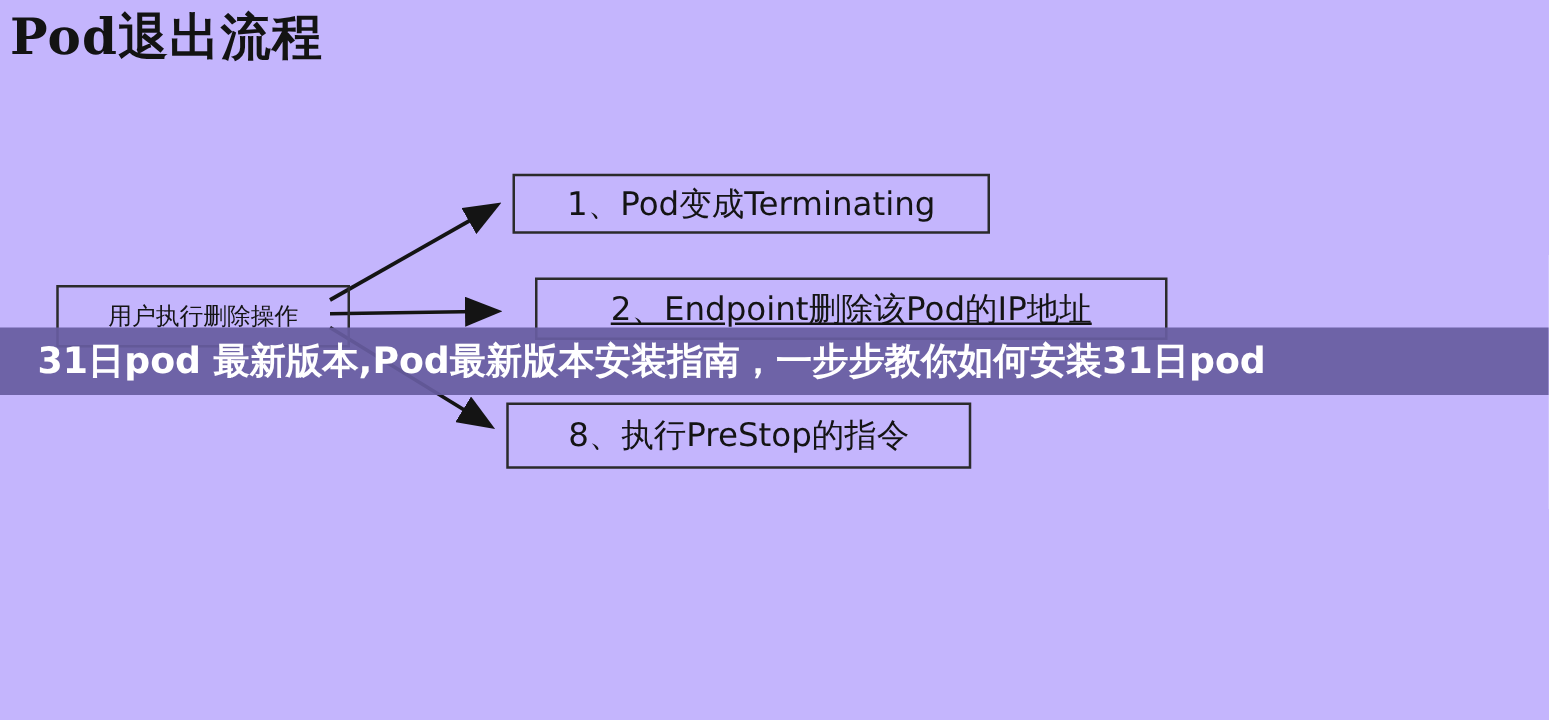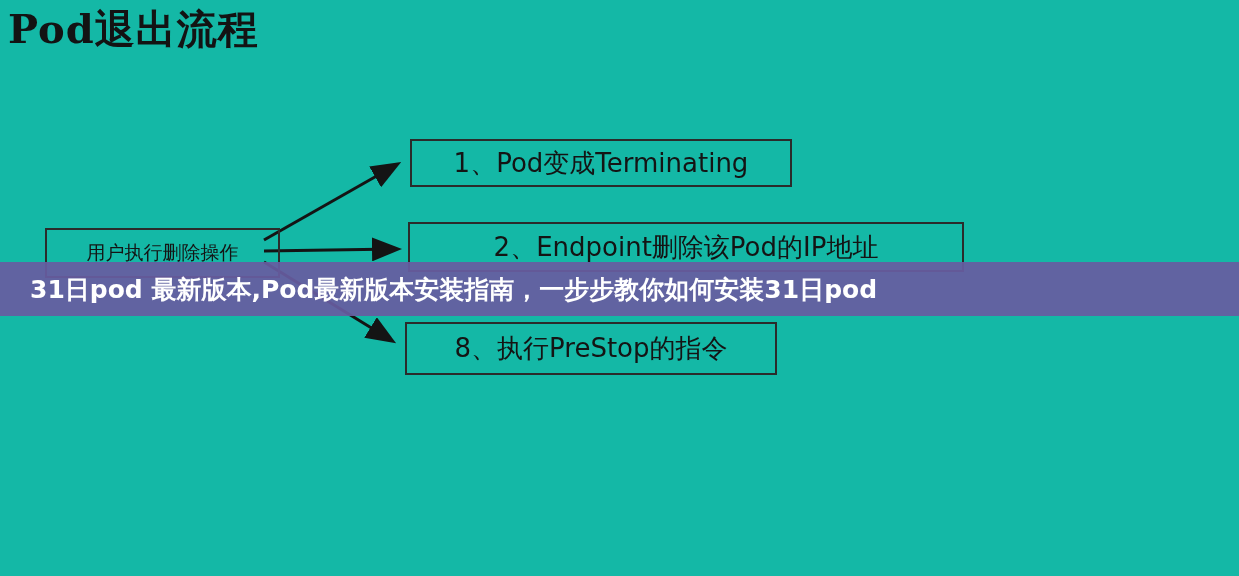--- a/index.html
+++ b/index.html
@@ -4,21 +4,21 @@
 <style>
   html, body {
     margin: 0;
     padding: 0;
     font-family: "DejaVu Sans", "Liberation Sans", sans-serif;
   }
   .page {
     position: relative;
     width: 1239px;
     height: 576px;
-    background: #14b8a6;
+    background: #c4b5fd;
     overflow: hidden;
   }
   .title {
     position: absolute;
     left: 8px;
     top: 2px;
     margin: 0;
     font-family: "DejaVu Serif", "Liberation Serif", serif;
     font-size: 40px;
     font-weight: 700;
@@ -44,25 +44,26 @@
   }
   .step-box { font-weight: 500; }
   .step1 {
     left: 410px;
     top: 139px;
     width: 382px;
     height: 48px;
     font-size: 26px;
   }
   .step2 {
-    left: 408px;
+    left: 428px;
     top: 222px;
-    width: 556px;
+    width: 506px;
     height: 50px;
     font-size: 26px;
+    text-decoration: underline;
   }
   .step3 {
     left: 405px;
     top: 322px;
     width: 372px;
     height: 53px;
     font-size: 26px;
   }
   .arrows {
     position: absolute;
@@ -79,21 +80,21 @@
     width: 1239px;
     height: 54px;
     background: rgba(103, 93, 160, 0.93);
     display: flex;
     align-items: center;
     z-index: 5;
   }
   .banner-text {
     margin-left: 30px;
     color: #ffffff;
-    font-size: 25px;
+    font-size: 29px;
     font-weight: 700;
     white-space: nowrap;
     text-align: center;
   }
 </style>
 </head>
 <body>
 
 <div class="page">
 

